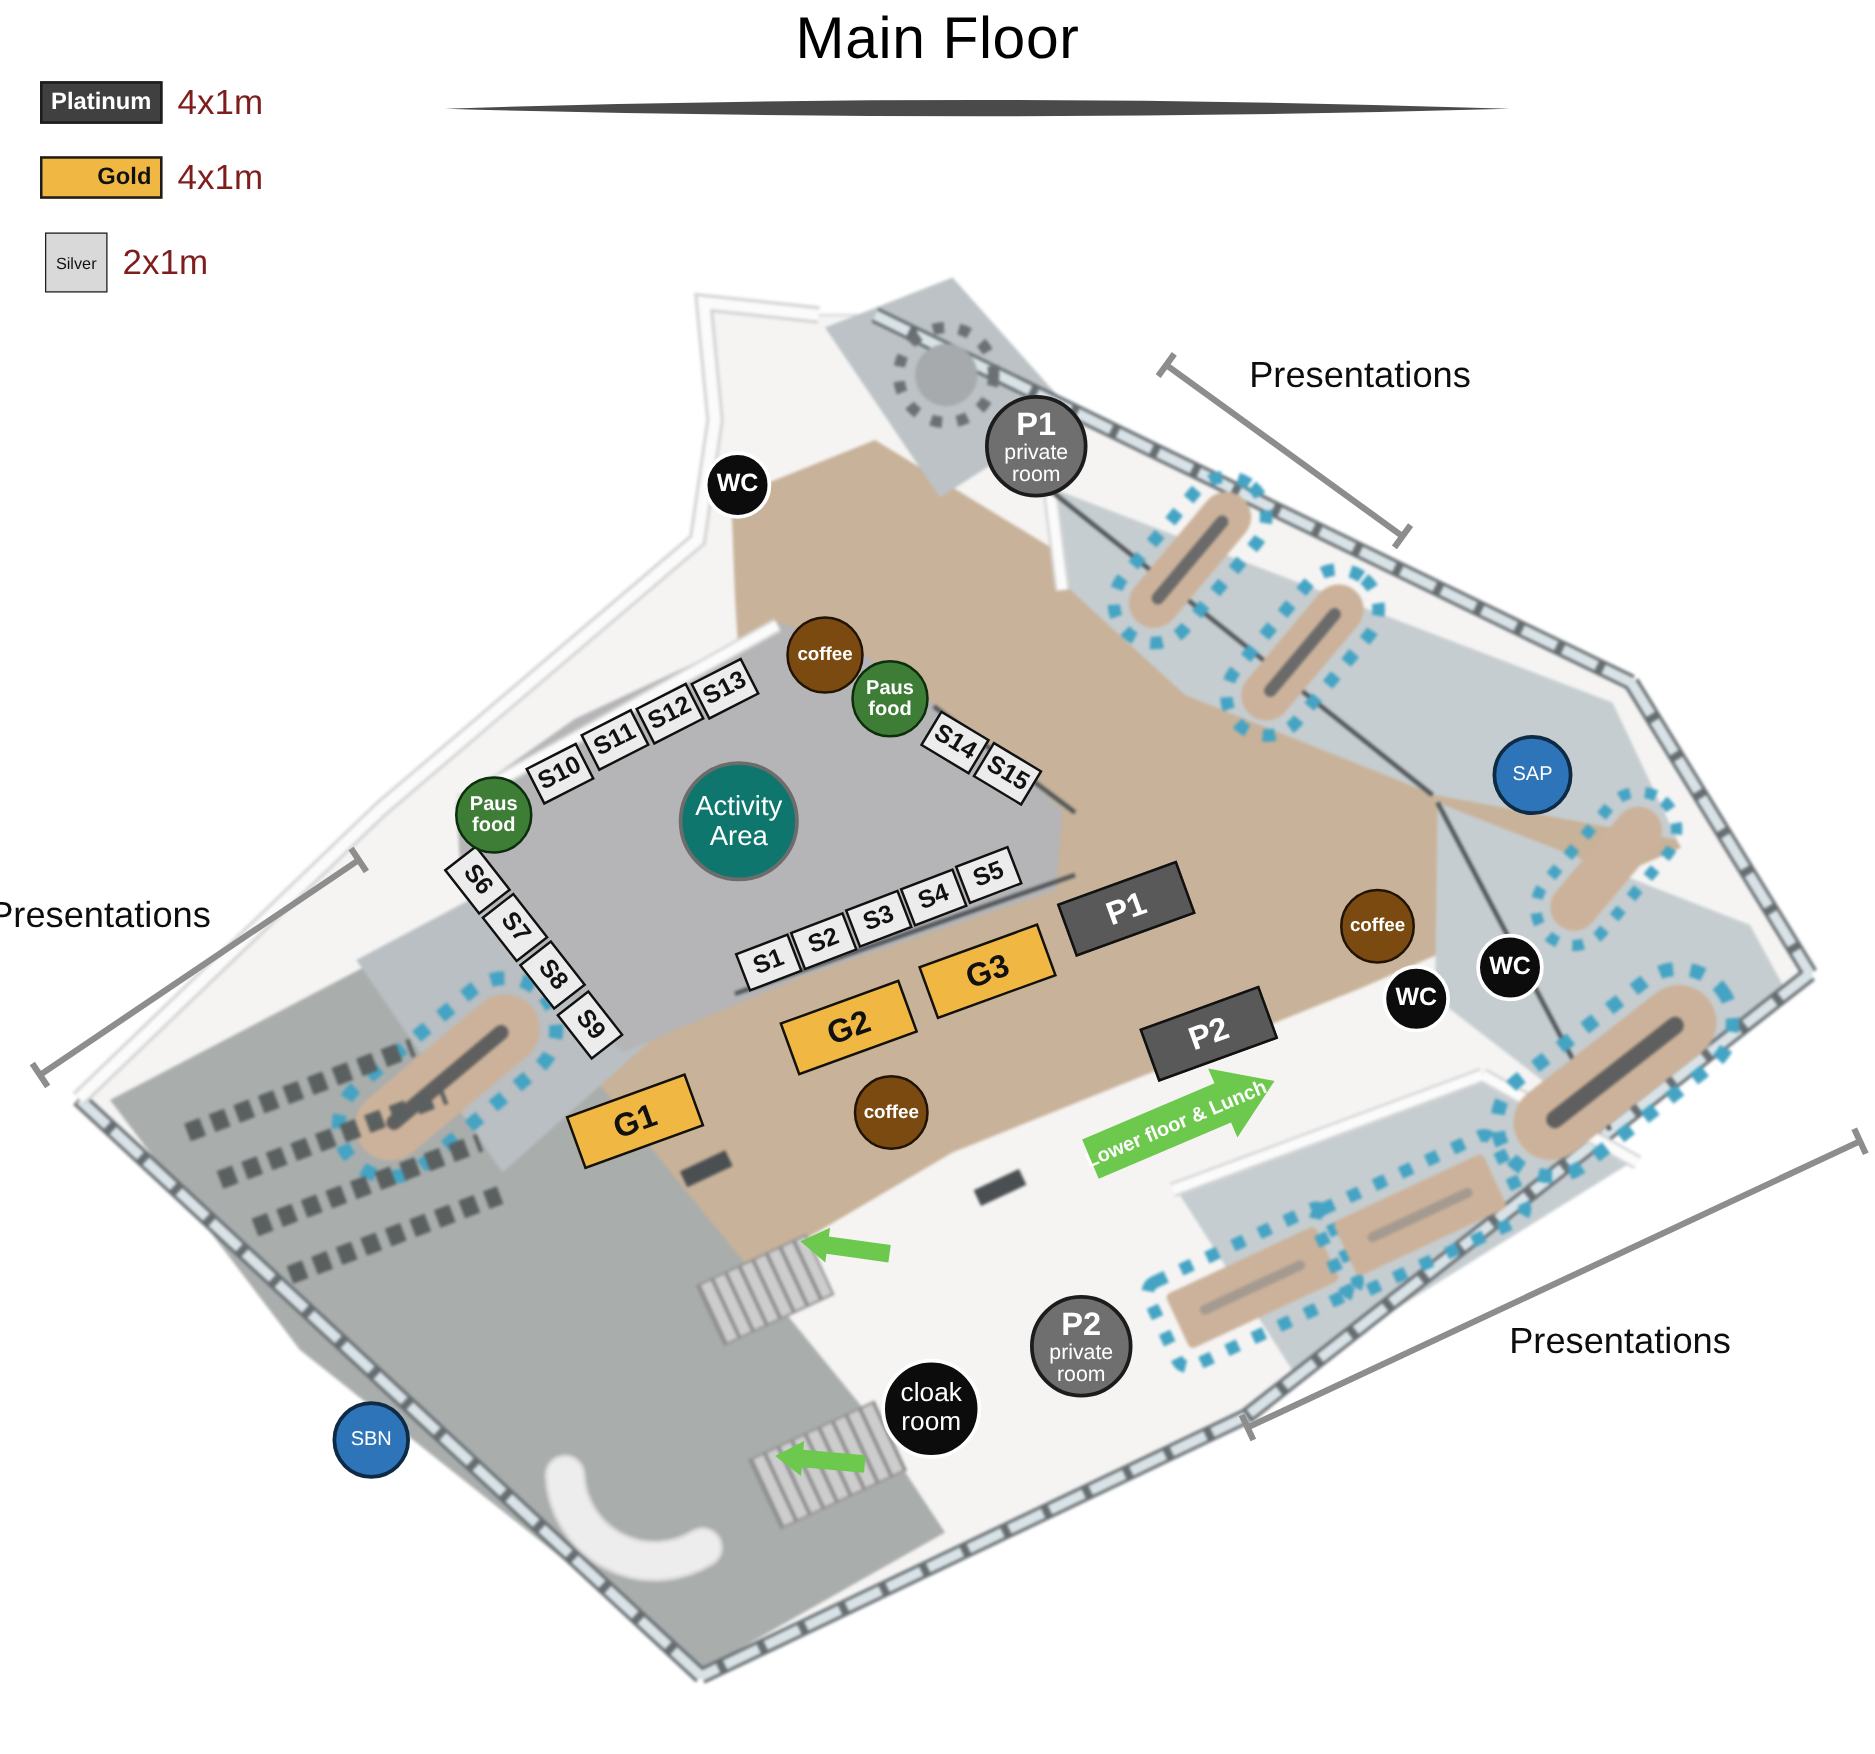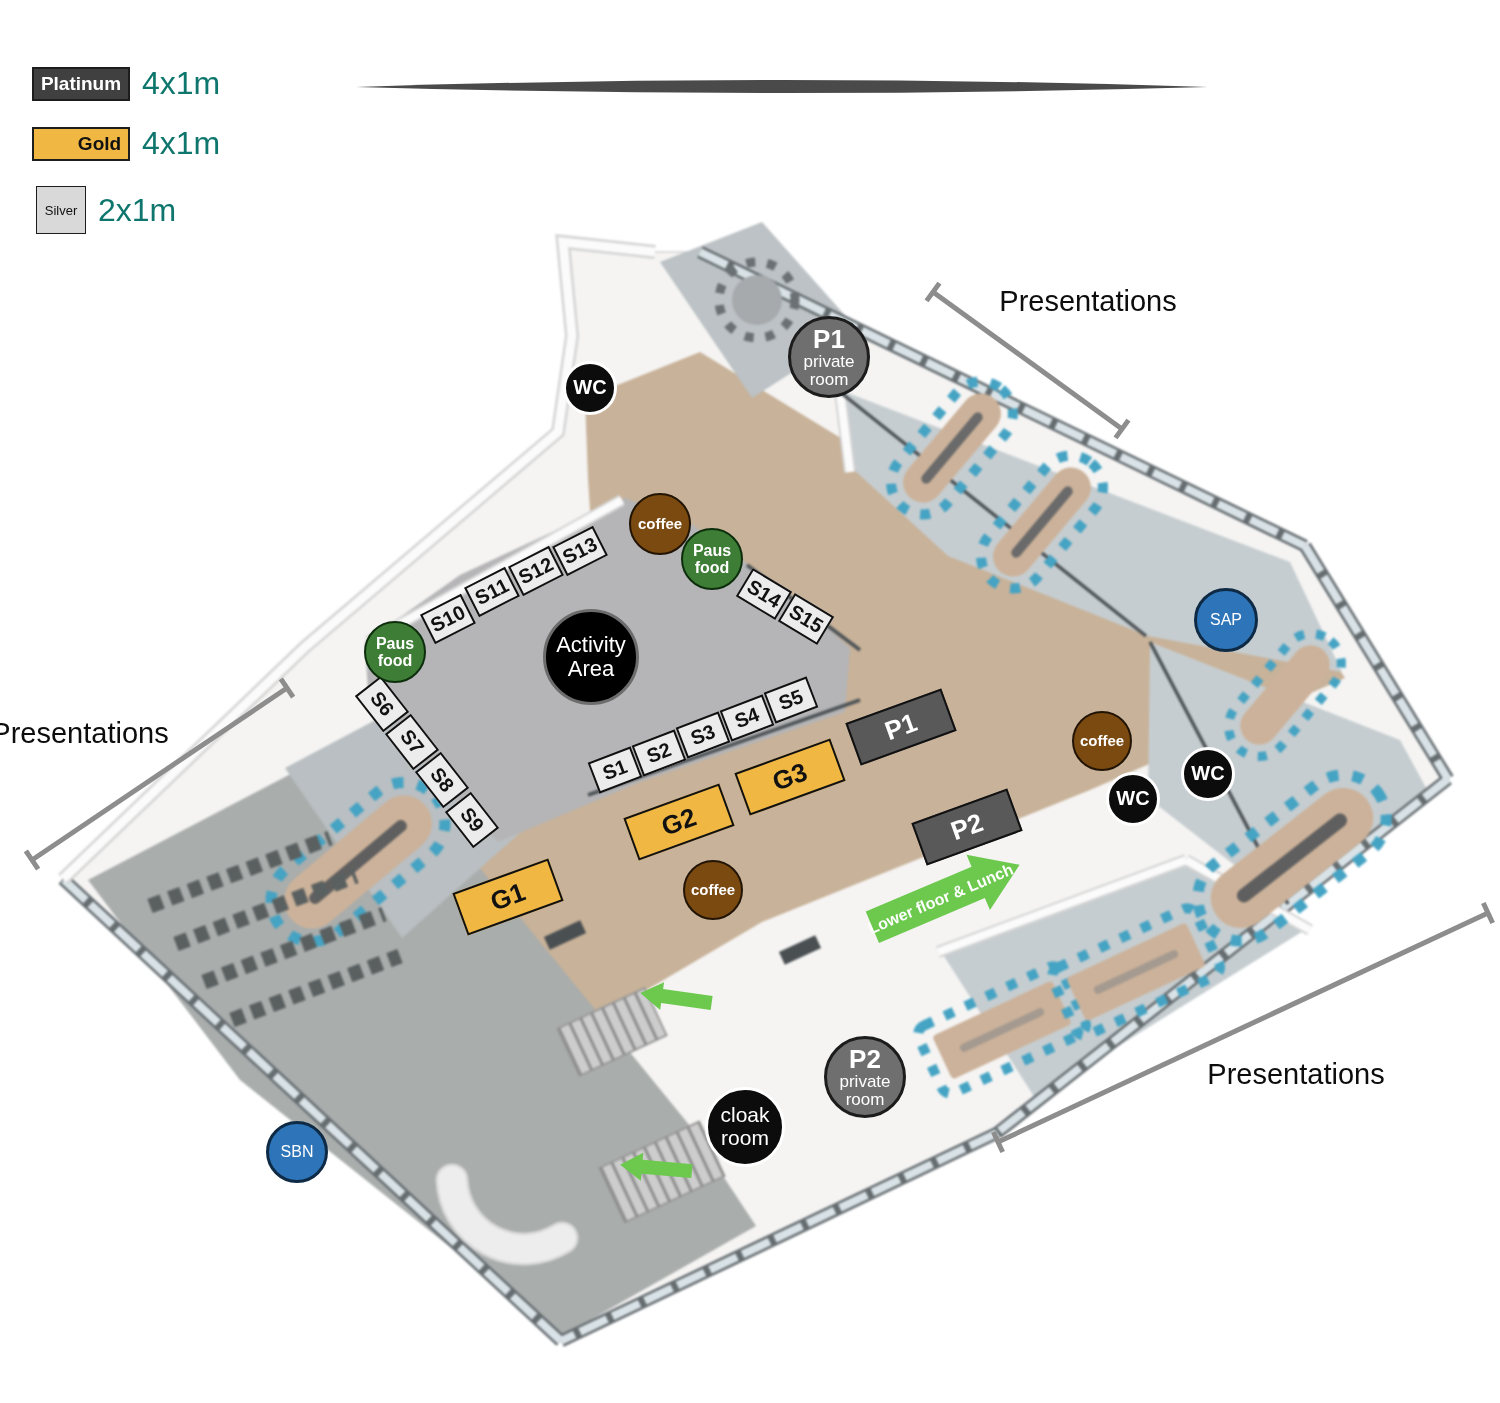--- a/index.html
+++ b/index.html
@@ -6,35 +6,36 @@
   .page{position:relative;width:1500px;height:1403px;background:#ffffff;overflow:hidden;
         font-family:"Liberation Sans",sans-serif;}
   .title{position:absolute;top:2px;left:0;right:0;text-align:center;font-size:47px;
          color:#000;font-weight:400;letter-spacing:.5px;}
   .legend-row{position:absolute;display:flex;align-items:center;gap:12px;}
   .chip{display:flex;align-items:center;justify-content:center;box-sizing:border-box;
         border:2px solid #1d1d1d;}
   .chip-platinum{width:98px;height:34px;background:#404040;color:#fff;font-weight:700;font-size:19px;}
   .chip-gold{width:98px;height:34px;background:#f0b843;color:#111;font-weight:700;font-size:19px;padding-left:37px;}
   .chip-silver{width:50px;height:48px;background:#d9d9d9;color:#111;font-size:13px;border-width:1.5px;}
-  .legend-size{font-size:32px;color:#0f766e;}
+  .legend-size{font-size:28px;color:#7f1d1d;}
   #plan{position:absolute;left:0;top:0;}
   .soft{filter:blur(1.1px);}
   #label-layer{position:absolute;left:0;top:0;width:1500px;height:1403px;pointer-events:none;}
   .booth{position:absolute;display:flex;align-items:center;justify-content:center;
          border:2px solid #111;font-weight:700;box-sizing:border-box;white-space:nowrap;}
   .marker{position:absolute;border-radius:50%;display:flex;flex-direction:column;align-items:center;
           justify-content:center;text-align:center;line-height:1.08;box-sizing:border-box;}
   .pres{position:absolute;transform:translate(-50%,-50%);font-size:29px;color:#0d0d0d;white-space:nowrap;}
 </style>
 </head>
 <body>
 
 <div class="page">
 
+  <div class="title">Main Floor</div>
 
   <div class="legend-row" style="left:32px;top:65px;">
     <span class="chip chip-platinum">Platinum</span>
     <span class="legend-size">4x1m</span>
   </div>
   <div class="legend-row" style="left:32px;top:125px;">
     <span class="chip chip-gold">Gold</span>
     <span class="legend-size">4x1m</span>
   </div>
   <div class="legend-row" style="left:36px;top:186px;">
@@ -227,21 +228,21 @@
         <div>coffee</div>
       </div>
       <div class="marker" style="left: 681px; top: 528px; width: 62px; height: 62px; background: rgb(62, 125, 53); border: 2px solid rgb(13, 46, 13); color: rgb(255, 255, 255); font-size: 16px; font-weight: 600;">
         <div>Paus</div>
         <div>food</div>
       </div>
       <div class="marker" style="left: 364px; top: 621px; width: 62px; height: 62px; background: rgb(62, 125, 53); border: 2px solid rgb(13, 46, 13); color: rgb(255, 255, 255); font-size: 16px; font-weight: 600;">
         <div>Paus</div>
         <div>food</div>
       </div>
-      <div class="marker" style="left: 543px; top: 609px; width: 96px; height: 96px; background: #000000; border: 3px solid rgb(108, 108, 108); color: rgb(255, 255, 255); font-size: 22px; font-weight: 400;">
+      <div class="marker" style="left: 543px; top: 609px; width: 96px; height: 96px; background: #0f766e; border: 3px solid rgb(108, 108, 108); color: rgb(255, 255, 255); font-size: 22px; font-weight: 400;">
         <div>Activity</div>
         <div>Area</div>
       </div>
       <div class="marker" style="left: 788px; top: 316px; width: 82px; height: 82px; background: rgb(111, 111, 111); border: 3px solid rgb(28, 28, 28); color: rgb(255, 255, 255); font-size: 17px; font-weight: 400;">
         <div style="font-size: 26px; font-weight: 700;">P1</div>
         <div>private</div>
         <div>room</div>
       </div>
       <div class="marker" style="left: 1194px; top: 588px; width: 64px; height: 64px; background: rgb(46, 116, 184); border: 3px solid rgb(14, 42, 69); color: rgb(255, 255, 255); font-size: 16px; font-weight: 400;">
         <div>SAP</div>

